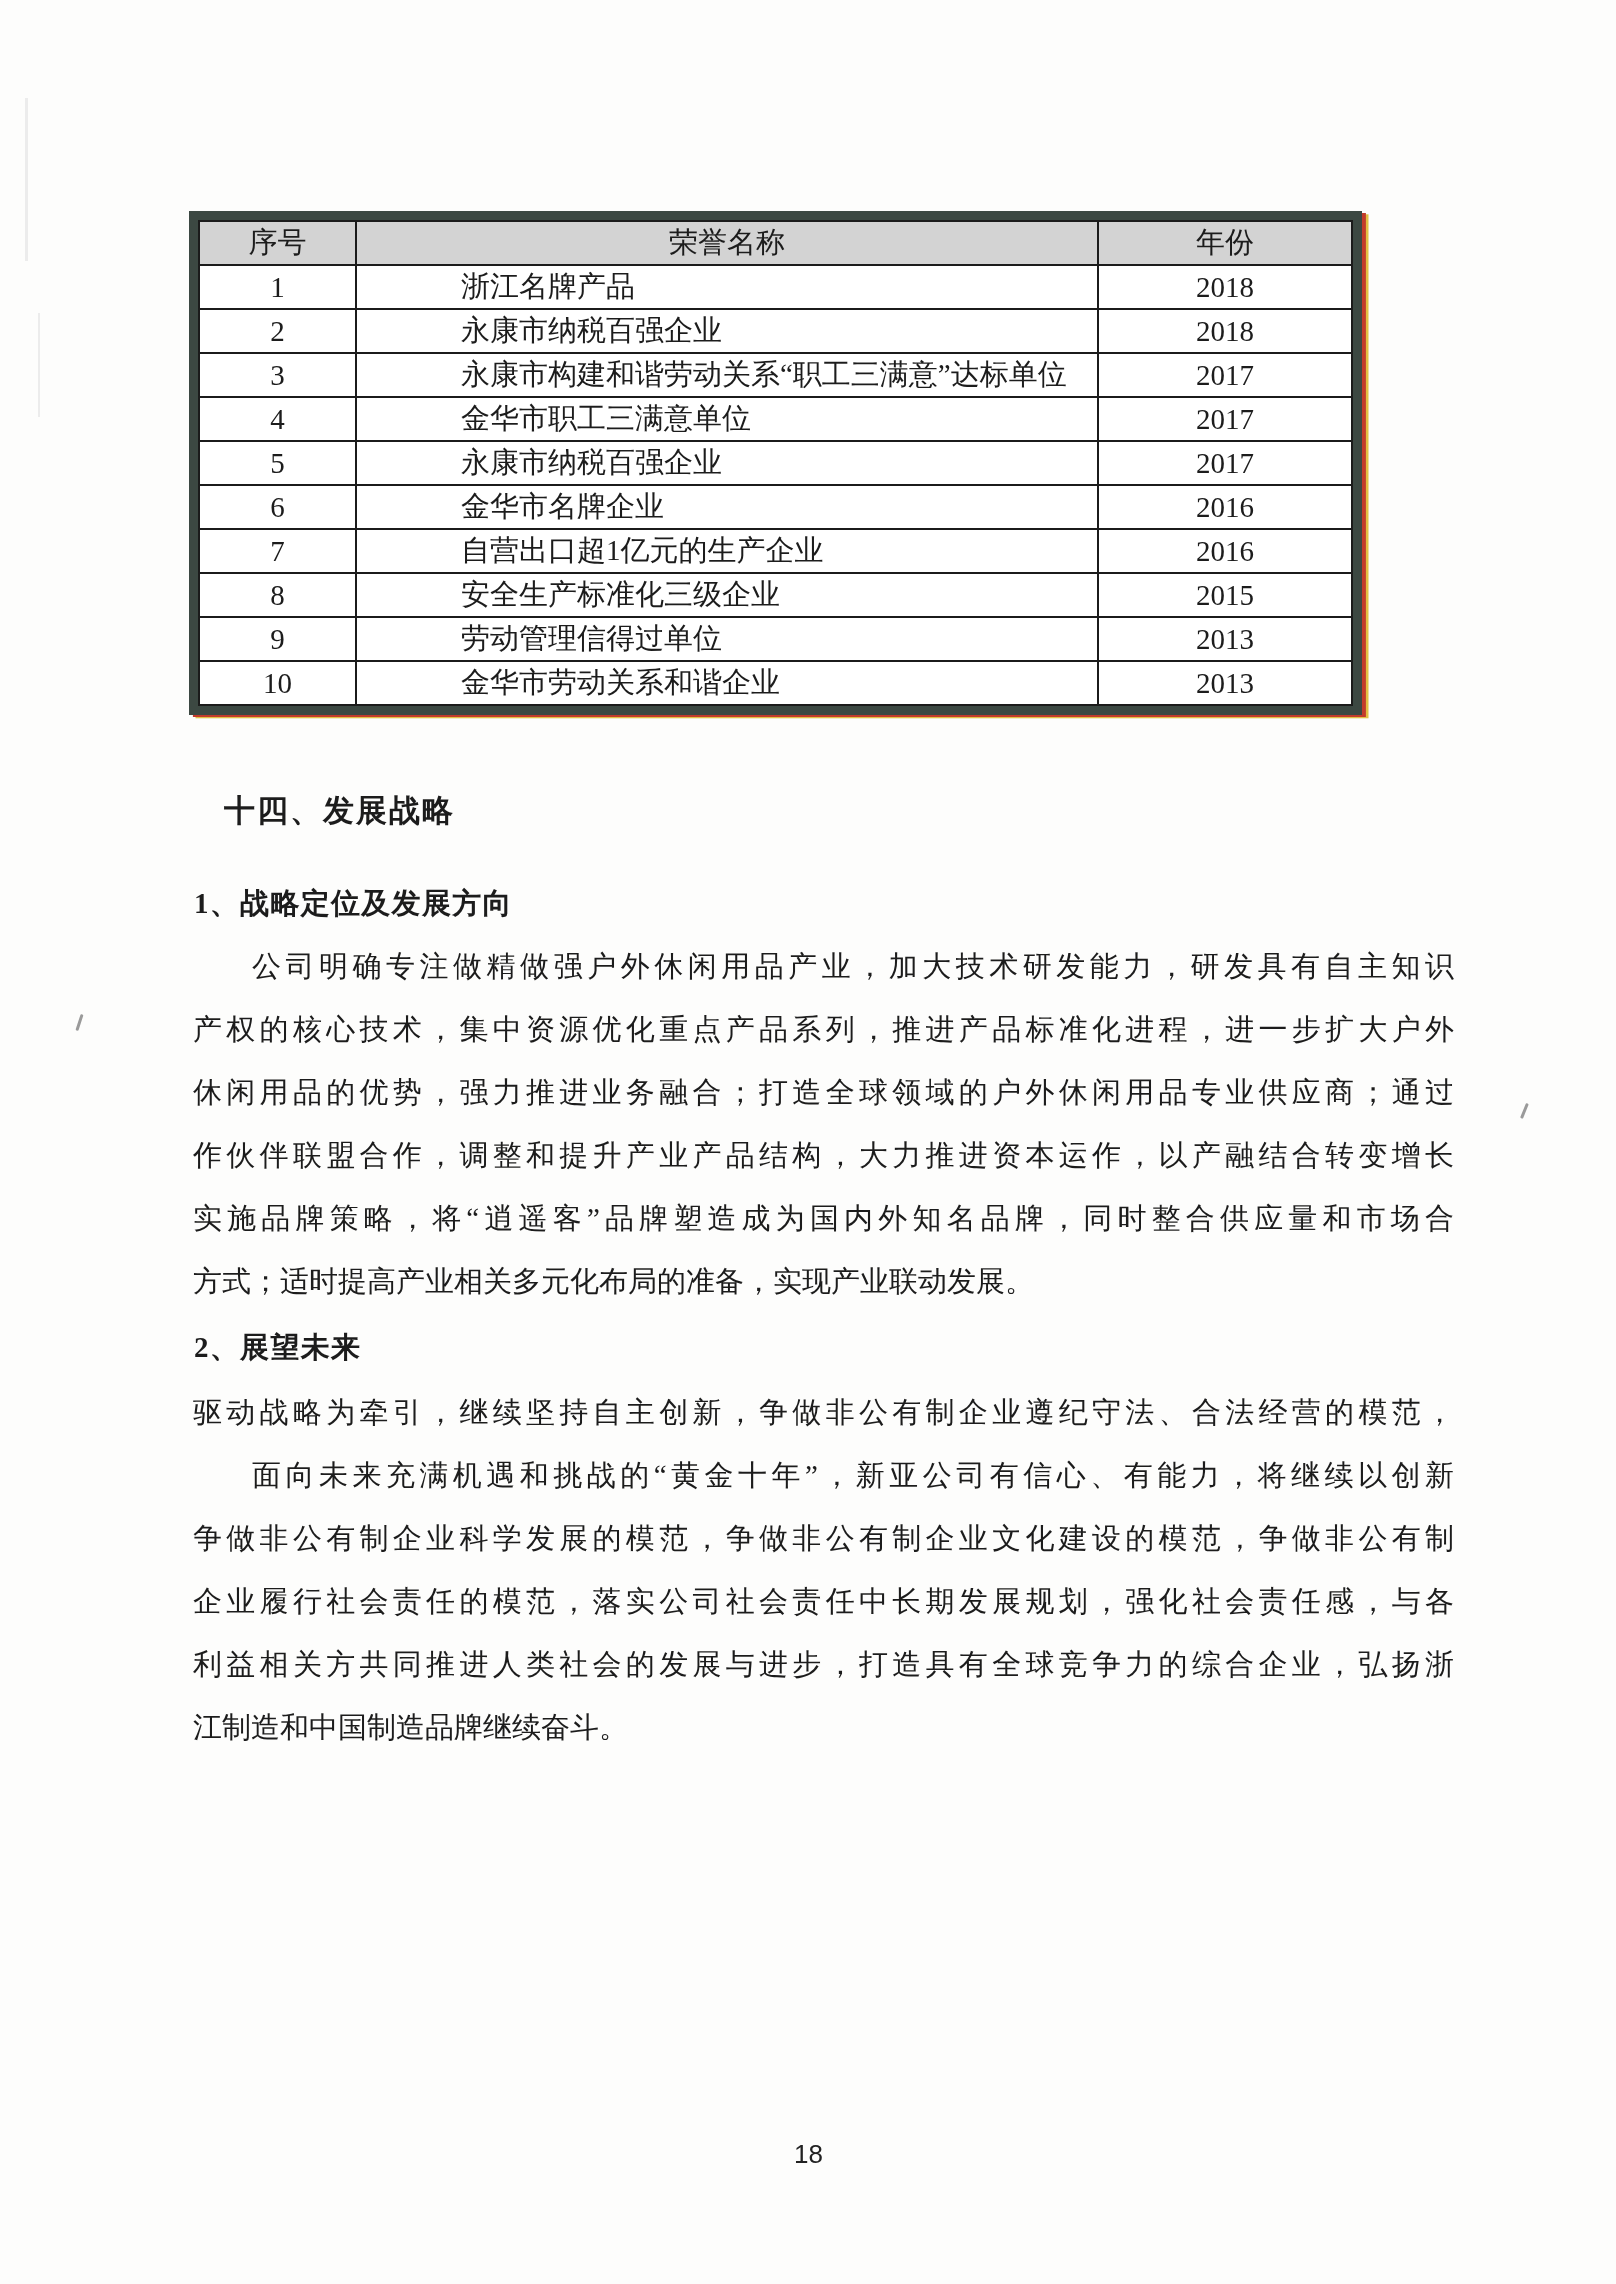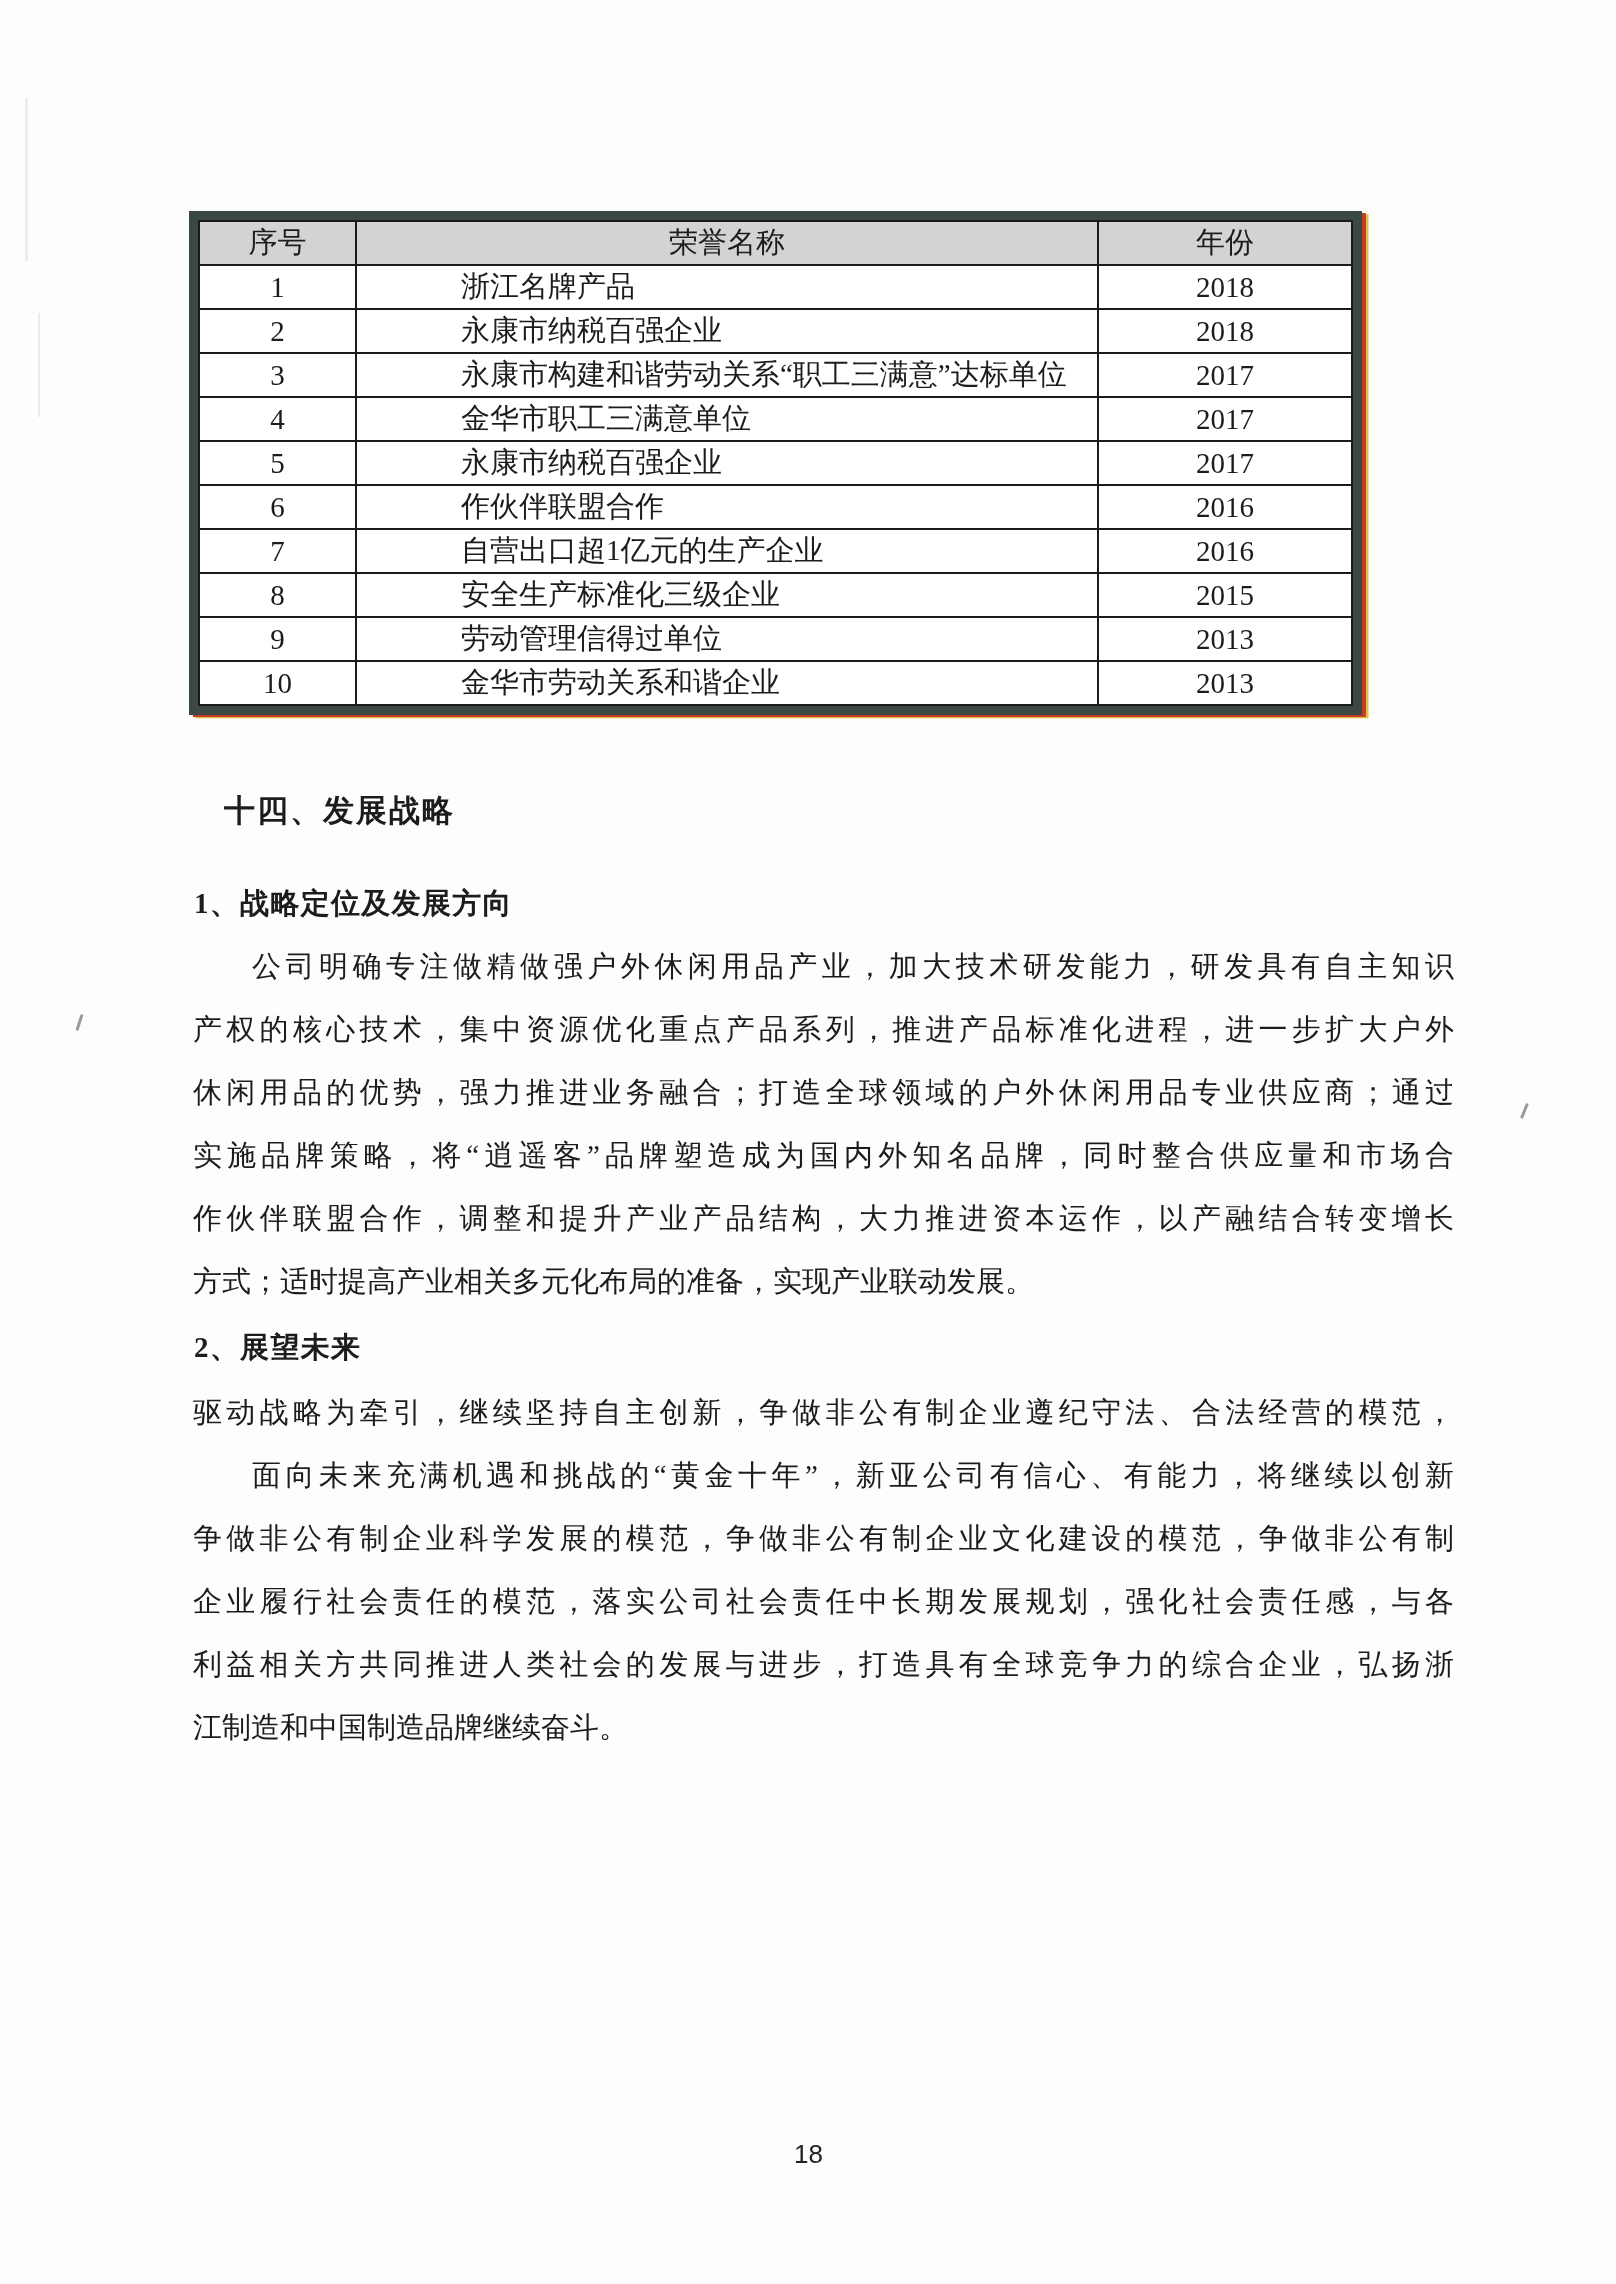--- a/index.html
+++ b/index.html
@@ -122,21 +122,21 @@
           <td class="td-name">金华市职工三满意单位</td>
           <td class="td-year">2017</td>
         </tr>
         <tr>
           <td class="td-no">5</td>
           <td class="td-name">永康市纳税百强企业</td>
           <td class="td-year">2017</td>
         </tr>
         <tr>
           <td class="td-no">6</td>
-          <td class="td-name">作伙伴联盟合作</td>
+          <td class="td-name">金华市名牌企业</td>
           <td class="td-year">2016</td>
         </tr>
         <tr>
           <td class="td-no">7</td>
           <td class="td-name">自营出口超1亿元的生产企业</td>
           <td class="td-year">2016</td>
         </tr>
         <tr>
           <td class="td-no">8</td>
           <td class="td-name">安全生产标准化三级企业</td>
@@ -156,22 +156,22 @@
     </table>
   </div>
 
   <div class="h-main">十四、发展战略</div>
 
   <div class="h-sub h-s1">1、战略定位及发展方向</div>
   <div class="para para1">
     <div class="line fill indent">公司明确专注做精做强户外休闲用品产业，加大技术研发能力，研发具有自主知识</div>
     <div class="line fill">产权的核心技术，集中资源优化重点产品系列，推进产品标准化进程，进一步扩大户外</div>
     <div class="line fill">休闲用品的优势，强力推进业务融合；打造全球领域的户外休闲用品专业供应商；通过</div>
+    <div class="line fill">作伙伴联盟合作，调整和提升产业产品结构，大力推进资本运作，以产融结合转变增长</div>
     <div class="line fill">实施品牌策略，将“逍遥客”品牌塑造成为国内外知名品牌，同时整合供应量和市场合</div>
-    <div class="line fill">作伙伴联盟合作，调整和提升产业产品结构，大力推进资本运作，以产融结合转变增长</div>
     <div class="line tail">方式；适时提高产业相关多元化布局的准备，实现产业联动发展。</div>
   </div>
 
   <div class="h-sub h-s2">2、展望未来</div>
   <div class="para para2">
     <div class="line fill">驱动战略为牵引，继续坚持自主创新，争做非公有制企业遵纪守法、合法经营的模范，</div>
     <div class="line fill indent">面向未来充满机遇和挑战的“黄金十年”，新亚公司有信心、有能力，将继续以创新</div>
     <div class="line fill">争做非公有制企业科学发展的模范，争做非公有制企业文化建设的模范，争做非公有制</div>
     <div class="line fill">企业履行社会责任的模范，落实公司社会责任中长期发展规划，强化社会责任感，与各</div>
     <div class="line fill">利益相关方共同推进人类社会的发展与进步，打造具有全球竞争力的综合企业，弘扬浙</div>

